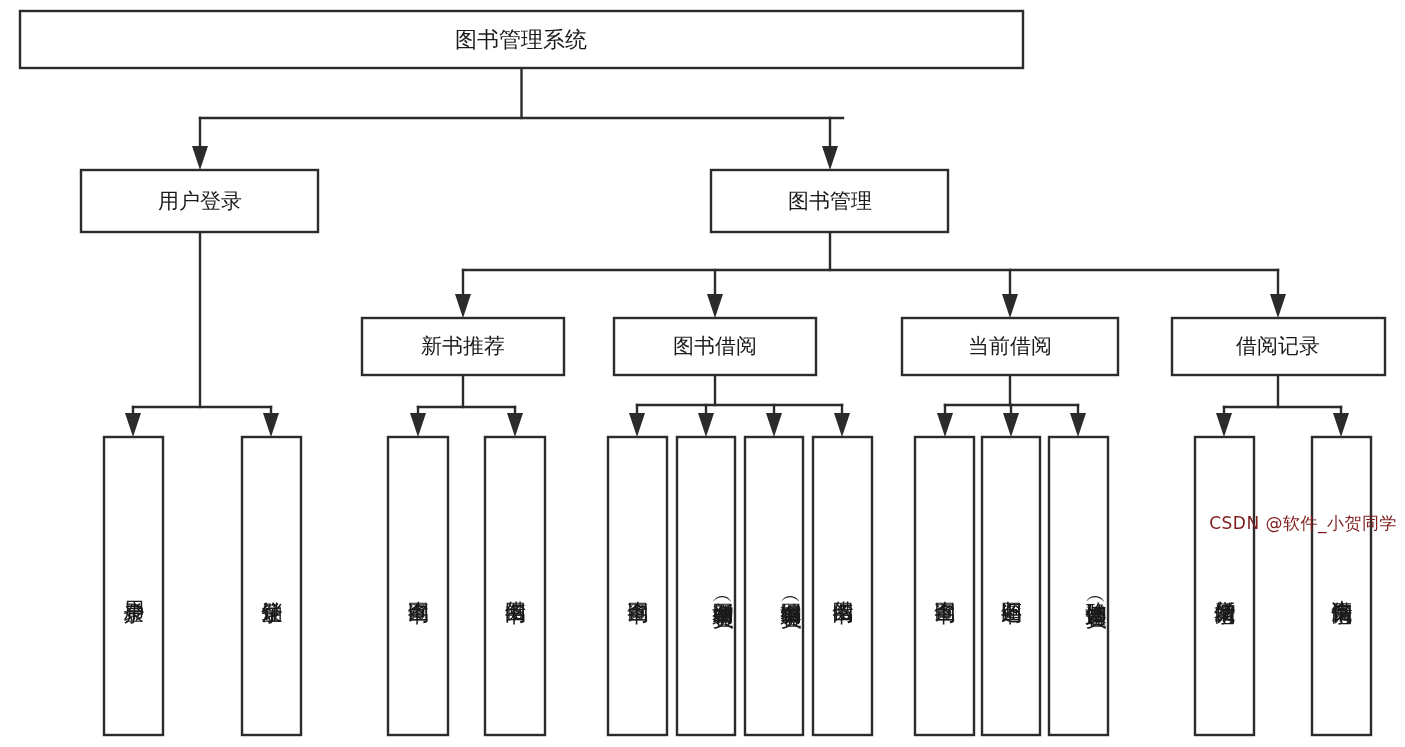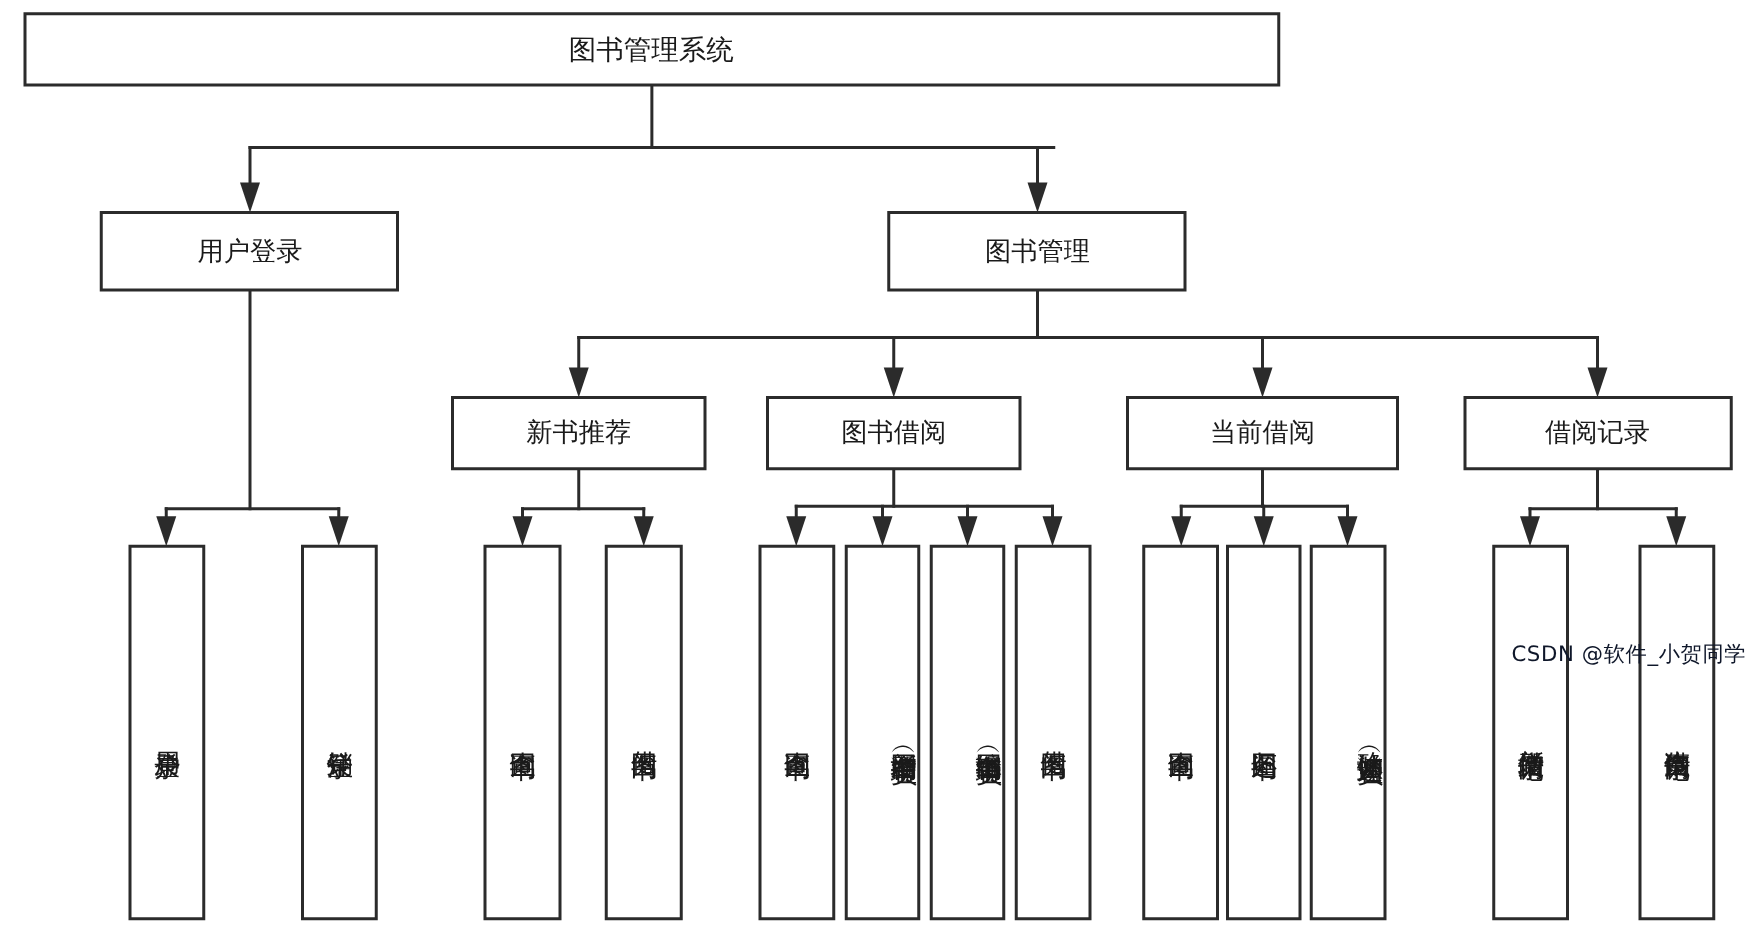--- a/index.html
+++ b/index.html
@@ -72,21 +72,21 @@
   }
   .leaf-label.centered {
     align-items: center;
   }
   .watermark {
     position: absolute;
     right: 8px;
     bottom: 4px;
     font-family: "DejaVu Sans", "Liberation Sans", sans-serif;
     font-size: 17px;
-    color: #0f172a;
+    color: #7f1d1d;
     white-space: nowrap;
     letter-spacing: 0.5px;
   }
 </style>
 </head>
 <body>
 
 <div id="diagram-root">
 
   <svg class="flow" viewBox="0 0 1405 747">

